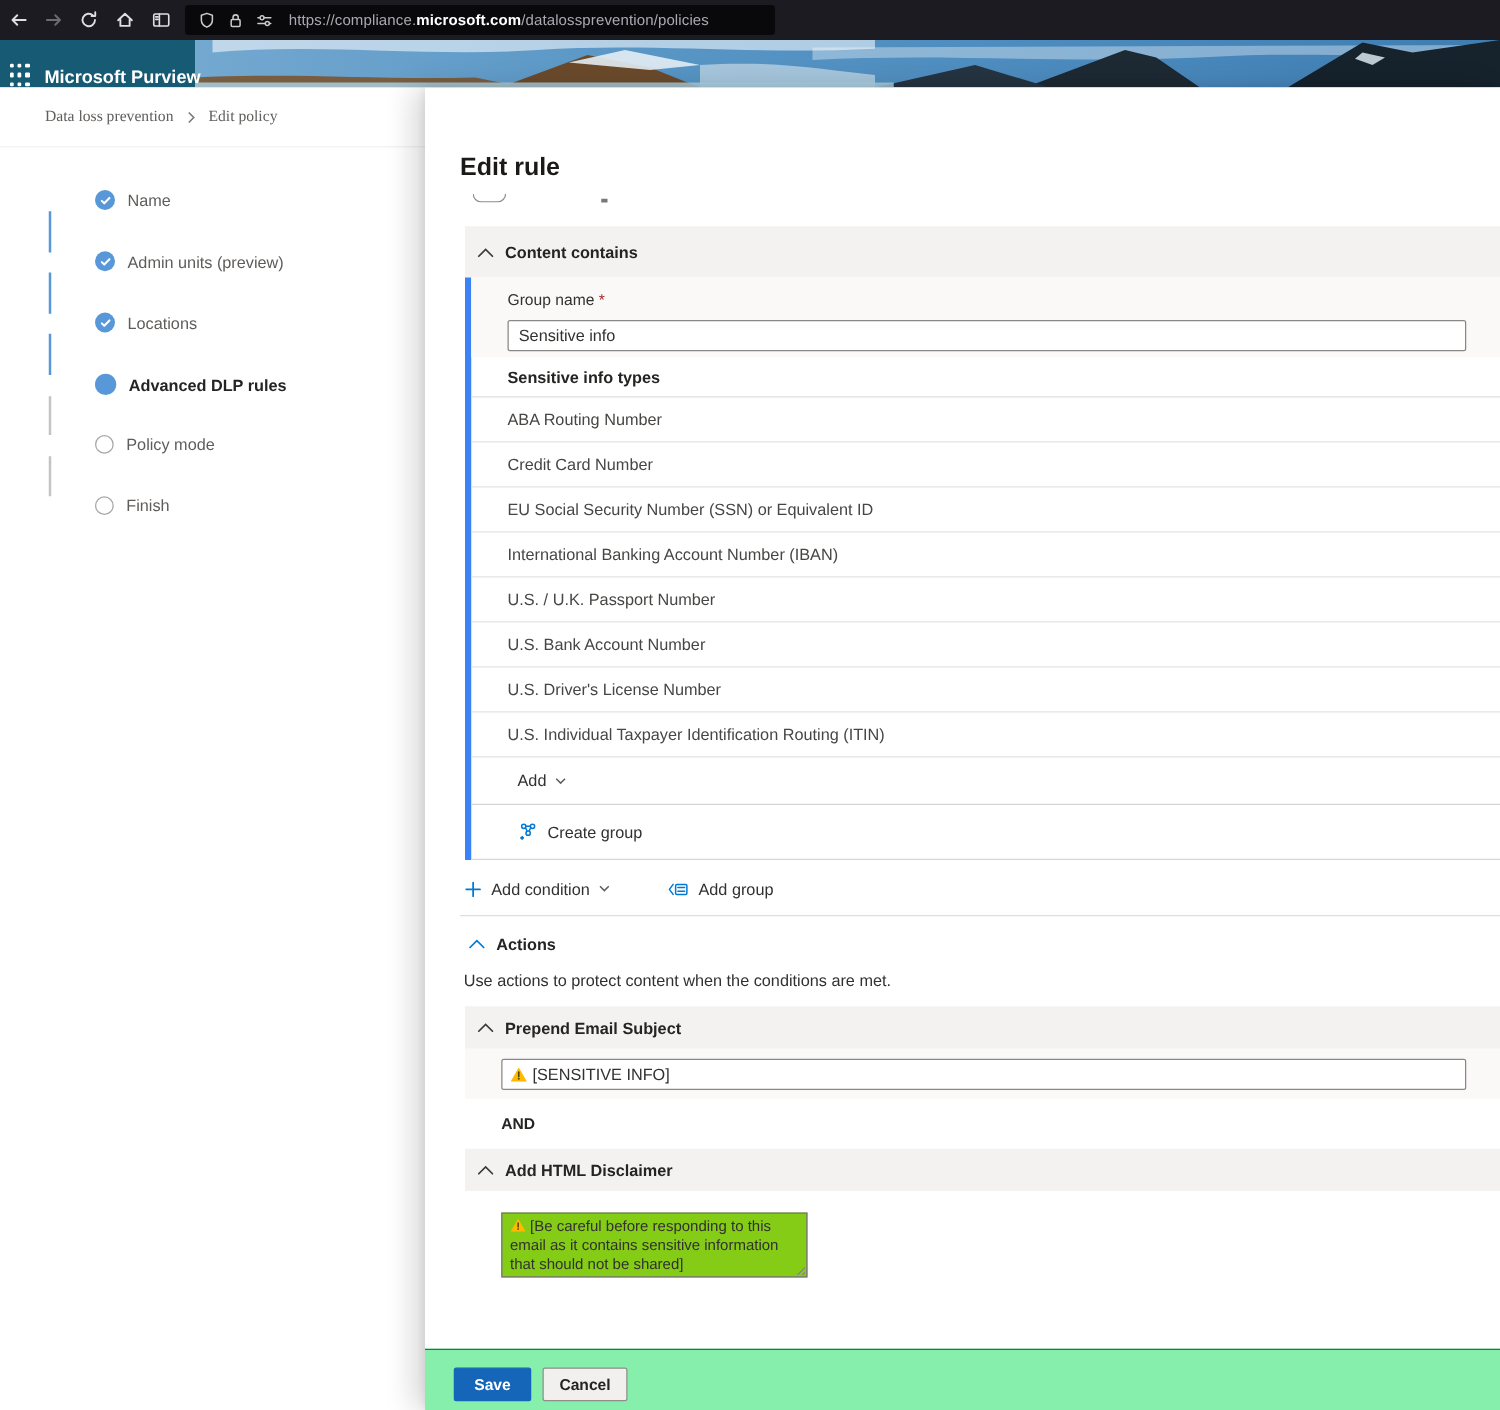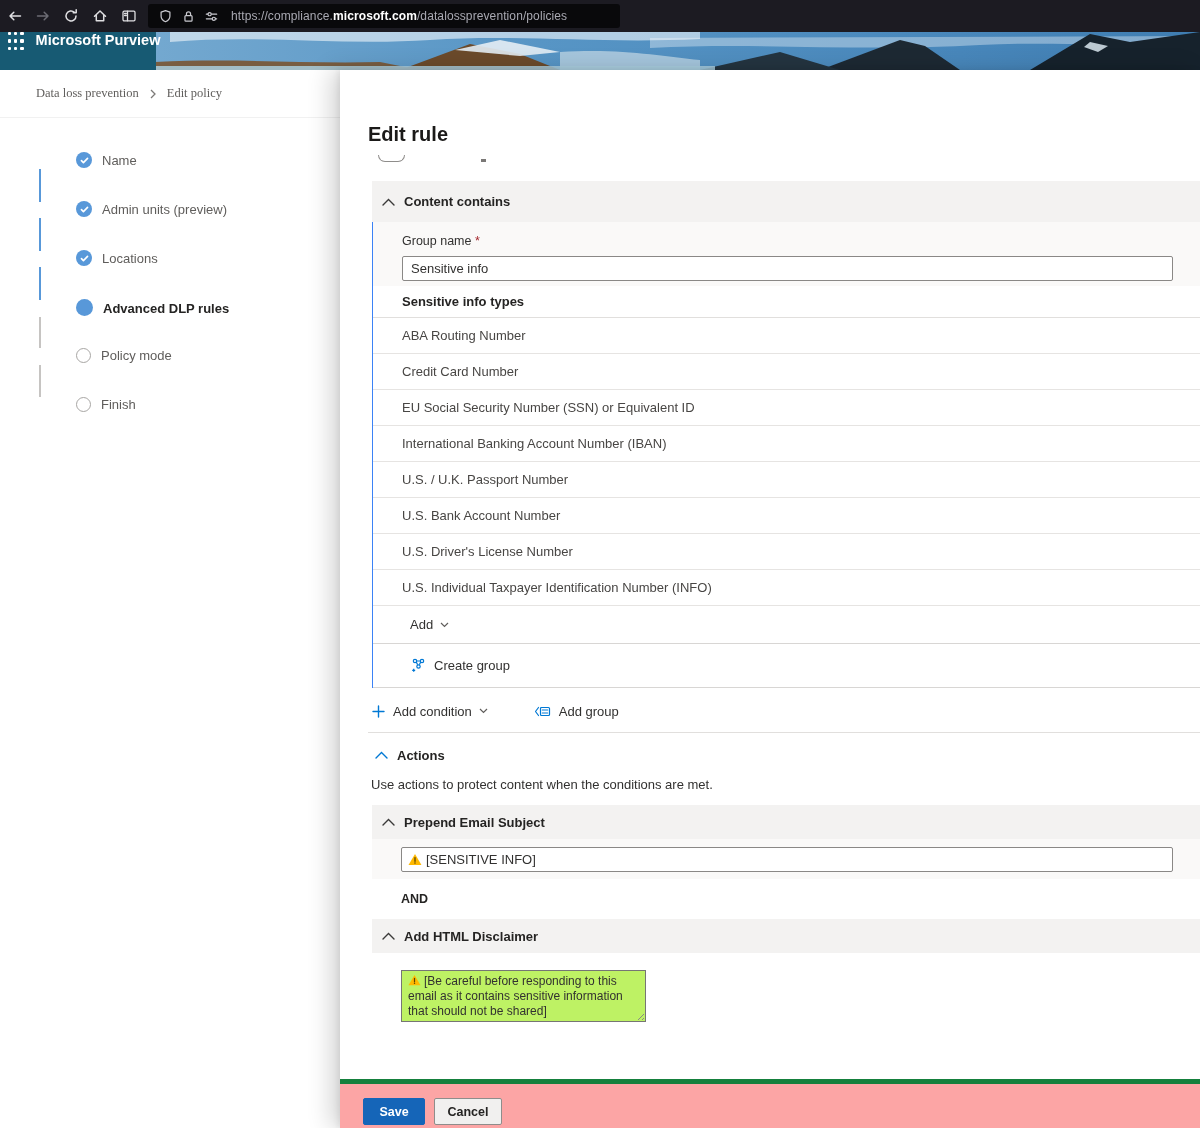--- a/index.html
+++ b/index.html
@@ -13,21 +13,21 @@
   .urlbar { position:absolute; left:148px; top:4px; width:472px; height:24px;
     background:#09090b; border-radius:3px; display:flex; align-items:center; padding-left:10px; }
   .urlbar .uicon { width:15px; height:15px; color:#c9c9cf; margin-right:8px; flex:0 0 auto; }
   .urltext { font-size:12px; color:#a9a9b2; white-space:nowrap; letter-spacing:.1px; margin-left:4px;}
   .urltext b { color:#ffffff; font-weight:700; }
 
   
   .banner { position:absolute; left:0; top:32px; width:1200px; height:38px; background:#175a73; overflow:hidden; }
   .banner svg.scene { position:absolute; left:0; top:0; }
   .brandblock { position:absolute; left:0; top:0; width:156px; height:38px; background:#175a73;
-    display:flex; align-items:flex-start; }
+    display:flex; align-items:flex-end; }
   .waffle { width:19px; height:19px; margin-left:8px; display:grid;
     grid-template-columns:repeat(3,1fr); gap:3px; }
   .waffle span { width:3.2px; height:3.2px; background:#fff; border-radius:1px; }
   .brand { color:#fff; font-size:14.5px; font-weight:700; margin-left:12px; white-space:nowrap; }
 
   
   .page { position:absolute; left:0; top:70px; width:1200px; height:1058px; background:#fff; }
   .crumbbar { position:absolute; left:0; top:0; width:340px; height:48px; background:#fff;
     border-bottom:1px solid #f1f1f1; display:flex; align-items:center; padding-left:36px;font-family:Liberation Serif, serif; }
   .crumb { font-size:12.5px; color:#605e5c; }
@@ -57,21 +57,21 @@
   .frag-dash { position:absolute; left:141px; top:89px; width:5px; height:2.5px; background:#7a7876; }
 
   .content { position:absolute; left:32px; right:0; top:111px; }
 
   .sec-header { height:41px; background:#f3f2f1; display:flex; align-items:center; }
   .sec-header.slim { height:34px; }
   .chev { width:13px; height:8px; color:#3b3a39; margin:0 9px 0 10px; flex:0 0 auto; }
   .chev.blue { color:var(--accent); }
   .sec-header .t { font-size:13px; font-weight:700; color:#252423; }
 
-  .group-box { border-left:1px solid #3b82f6; }
+  .group-box { border-left:5px solid #3b82f6; }
   .name-block { background:#faf9f8; height:64px; padding:9px 0 0 29px; }
   .field-label { font-size:12.5px; color:#323130; }
   .req { color:#a4262c; }
   .text-input { display:block; margin-top:7px; width:calc(100% - 27px); height:25px;
     border:1px solid #8a8886; background:#fff; font-family:"Liberation Sans",sans-serif;
     font-size:13px; color:#323130; padding:0 8px; border-radius:2px; outline:none; }
   .types-head { height:32px; border-bottom:1px solid #e1dfdd; display:flex; align-items:center;
     padding-left:29px; font-size:13px; font-weight:700; color:#252423; }
   .type-row { height:36px; border-bottom:1px solid #e6e4e2; display:flex; align-items:center;
     padding-left:29px; font-size:13px; color:#484644; }
@@ -100,28 +100,28 @@
     border-radius:2px; display:flex; align-items:center; padding:0 6px; }
   .subject-input .warn { width:14px; height:13px; margin-right:4px; flex:0 0 auto; }
   .subject-input .v { font-size:13px; color:#323130; }
 
   .and-row { margin-top:13px; margin-left:29px; font-size:12.5px; font-weight:700; color:#252423; }
   .mt13 { margin-top:13px; }
 
   .disc-body { padding:10px 0 0 29px; background:#fff; }
   .disc-label { font-size:13px; color:#252423; }
   .textarea { position:relative; margin-top:7px; width:245px; height:52px; border:1px solid #767674;
-    background:#bef264; padding:3px 6px 3px 6px; font-size:12px; color:#323130; line-height:1.25; }
+    background:#84cc16; padding:3px 6px 3px 6px; font-size:12px; color:#323130; line-height:1.25; }
   .textarea .warn { width:13px; height:12px; margin-right:3px; vertical-align:-1px; }
   .grip { position:absolute; right:1px; bottom:1px; width:9px; height:9px;
     background:repeating-linear-gradient(135deg, transparent 0 2px, #8a8886 2px 3px);
     clip-path:polygon(100% 0, 100% 100%, 0 100%); }
 
-  .panel-footer { position:absolute; left:0; right:0; top:1009px; bottom:0; background:#fca5a5;
-    border-top:5px solid #15803d; }
+  .panel-footer { position:absolute; left:0; right:0; top:1009px; bottom:0; background:#86efac;
+    border-top:1px solid #15803d; }
   .btn { position:absolute; top:14px; height:27px; border-radius:2px; font-size:12.5px;
     font-weight:700; font-family:"Liberation Sans",sans-serif; cursor:pointer;
     display:flex; align-items:center; justify-content:center; }
   .btn-save { left:23px; width:62px; background:var(--save-blue); color:#fff; border:1px solid var(--save-blue); }
   .btn-cancel { left:94px; width:68px; background:#f1f0ef; color:#252423; border:1px solid #8f8d8b; }
 </style>
 </head>
 <body>
 
 <div class="chrome">
@@ -300,21 +300,21 @@
 
           <div class="type-row">
             <span>U.S. Bank Account Number</span>
           </div>
 
           <div class="type-row">
             <span>U.S. Driver's License Number</span>
           </div>
 
           <div class="type-row">
-            <span>U.S. Individual Taxpayer Identification Number (INFO)</span>
+            <span>U.S. Individual Taxpayer Identification Routing (ITIN)</span>
           </div>
 
         </div>
 
       <div class="add-row">
         <span>Add</span>
         <svg class="vchev" viewBox="0 0 9 6" fill="none" stroke="currentColor" stroke-width="1.2">
             <path d="M1 1l3.5 3.5L8 1"></path>
           </svg>
       </div>

